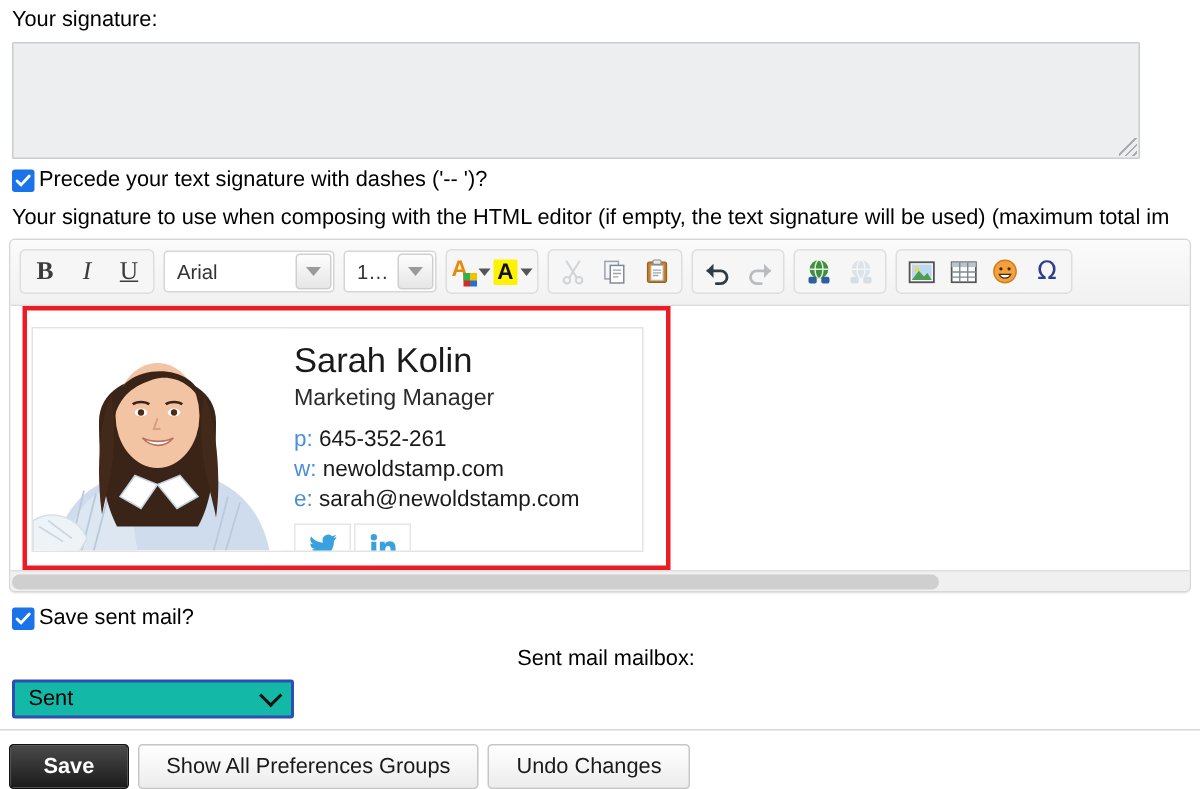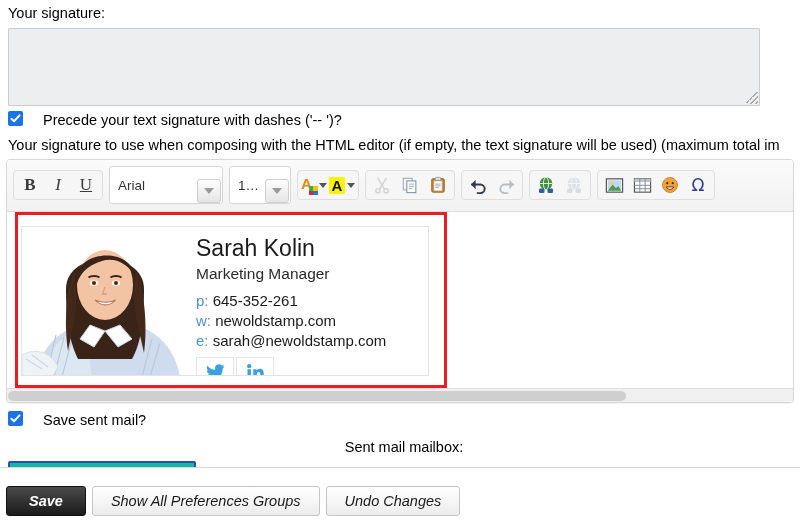--- a/index.html
+++ b/index.html
@@ -25,21 +25,21 @@
     border-radius: 1px;
     position: relative;
   }
   .resize-grip {
     position:absolute; right:1px; bottom:1px; width:12px; height:12px;
     background:
       linear-gradient(135deg, transparent 0 42%, #a9adb1 42% 50%, transparent 50% 64%, #a9adb1 64% 72%, transparent 72% 86%, #a9adb1 86% 94%, transparent 94%);
   }
 
   
-  .cb-row { display:flex; gap:20px; padding:5px 0 3px 8px; }
+  .cb-row { display:flex; align-items:center; gap:3px; padding:5px 0 3px 8px; }
   .cbox {
     width:15px; height:15px; background:#1a73e8; border-radius:2px;
     display:flex; align-items:center; justify-content:center; flex:none;
   }
   .cbox svg { display:block; }
   .cb-label { font-size:14.5px; line-height:18px; white-space:nowrap; }
 
   
   .editor-wrap {
     margin: 3px 6px 0 6px;
@@ -70,23 +70,23 @@
     border-radius:3px; font-size:15px; color:#333;
     background: transparent;
   }
   .tbtn.fmt { font-family:"Liberation Serif", serif; font-size:17px; color:#3b3b3b; }
   .tbtn.b { font-weight:bold; }
   .tbtn.i { font-style:italic; }
   .tbtn.u { text-decoration: underline; }
   .tbtn.disabled { opacity:.3; }
 
   .combo {
-    display:flex; align-items:flex-end;
+    display:flex; align-items:center;
     background:#ffffff; border:1px solid #d6d6d6; border-radius:3px;
-    height:38px; overflow:hidden;
+    height:28px; overflow:hidden;
   }
   .combo .val {
     padding: 0 6px 0 8px; font-size:13.5px; color:#333;
     display:flex; align-items:center; height:100%;
   }
   .combo.font .val { width:86px; }
   .combo.size .val { width:34px; }
   .combo .arrowbox {
     width:24px; height:24px; margin:0 1px;
     background: linear-gradient(#fdfdfd,#e6e6e6);
@@ -147,24 +147,23 @@
     padding: 0 8px 0 9px;
     font-size:14.5px;
   }
   .chev { width:11px; height:11px; border-right:2.2px solid #111; border-bottom:2.2px solid #111; transform: rotate(45deg) translate(-2px,-2px); }
 
   
   .footer {
     position:absolute; left:0; bottom:0; width:800px;
     border-top:1px solid #d8d8d8;
     padding: 8px 0 0 6px;
-    display:flex; gap:6px; align-items:center;
+    display:flex; gap:6px; align-items:flex-end;
     background:#fff;
-    height: 59px;
-    font-style: italic;
+    height: 40px;
   }
   .btn {
     height:30px; padding:0 18px;
     display:flex; align-items:center; justify-content:center;
     font-size:14.5px;
     border:1px solid #c6c6c6; border-radius:3px;
     background: linear-gradient(#ffffff,#ececec);
     color:#1a1a1a;
   }
   .btn.primary {

